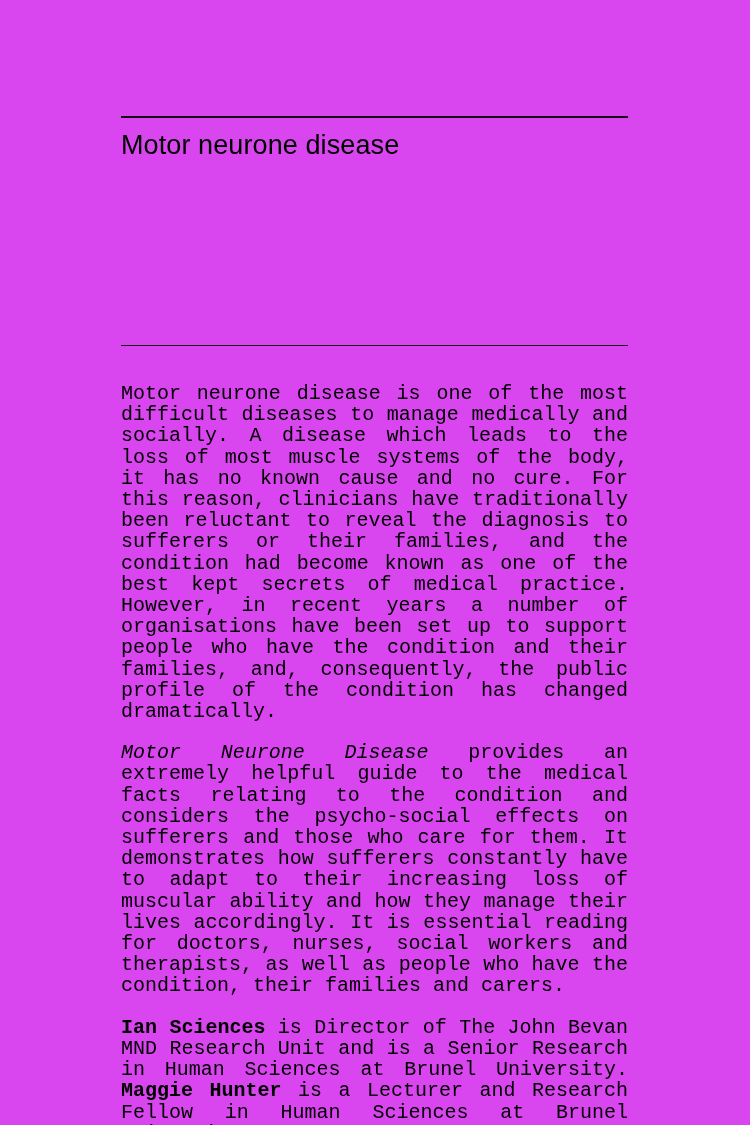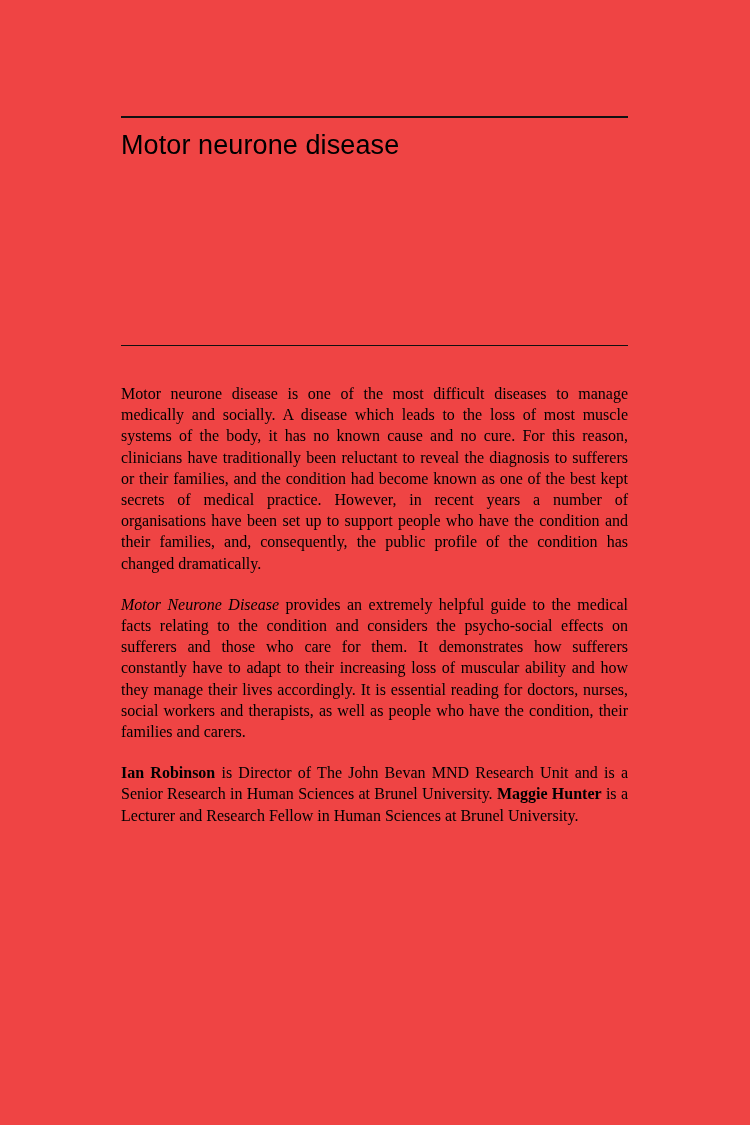--- a/index.html
+++ b/index.html
@@ -16,21 +16,21 @@
     color: #000000;
     -webkit-font-smoothing: antialiased;
   }
 
   .page {
     position: absolute;
     left: 0;
     top: 0;
     width: 750px;
     height: 1125px;
-    background: #ef4444;
+    background: #d946ef;
   }
 
   
   .rule {
     position: absolute;
     left: 121px;
     width: 507px;
     background: #111111;
   }
   .rule-top {
@@ -61,22 +61,22 @@
   
   .body-block {
     position: absolute;
     left: 121px;
     top: 383px;
     width: 507px;
   }
 
   .para {
     margin: 0 0 20px 0;
-    font-family: Liberation Serif, serif;
-    font-size: 16px;
+    font-family: Liberation Mono, monospace;
+    font-size: 20px;
     line-height: 21.2px;
     text-align: justify;
     text-justify: inter-word;
     hyphens: none;
     color: #000000;
   }
   .para:last-child {
     margin-bottom: 0;
   }
   .para em {
@@ -96,17 +96,17 @@
   <h1 class="doc-title">Motor neurone disease</h1>
 
   <div class="rule rule-mid"></div>
 
   <div class="body-block">
 
     <p class="para">Motor neurone disease is one of the most difficult diseases to manage medically and socially. A disease which leads to the loss of most muscle systems of the body, it has no known cause and no cure. For this reason, clinicians have traditionally been reluctant to reveal the diagnosis to sufferers or their families, and the condition had become known as one of the best kept secrets of medical practice. However, in recent years a number of organisations have been set up to support people who have the condition and their families, and, consequently, the public profile of the condition has changed dramatically.</p>
 
     <p class="para"><em>Motor Neurone Disease</em><span> provides an extremely helpful guide to the medical facts relating to the condition and considers the psycho-social effects on sufferers and those who care for them. It demonstrates how sufferers constantly have to adapt to their increasing loss of muscular ability and how they manage their lives accordingly. It is essential reading for doctors, nurses, social workers and therapists, as well as people who have the condition, their families and carers.</span></p>
 
-    <p class="para"><strong>Ian Robinson</strong><span> is Director of The John Bevan MND Research Unit and is a Senior Research in Human Sciences at Brunel University. </span><strong>Maggie Hunter</strong><span> is a Lecturer and Research Fellow in Human Sciences at Brunel University.</span></p>
+    <p class="para"><strong>Ian Sciences</strong><span> is Director of The John Bevan MND Research Unit and is a Senior Research in Human Sciences at Brunel University. </span><strong>Maggie Hunter</strong><span> is a Lecturer and Research Fellow in Human Sciences at Brunel University.</span></p>
 
   </div>
 
 </div>
 
 </body></html>

